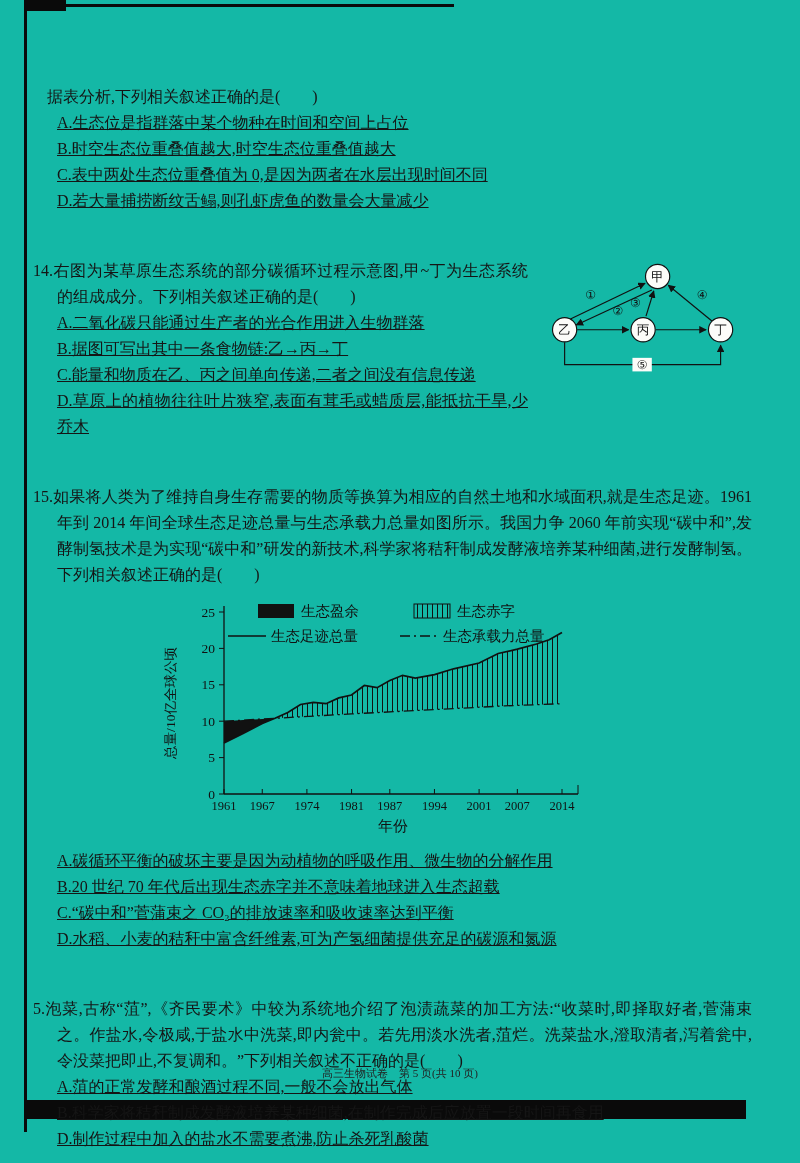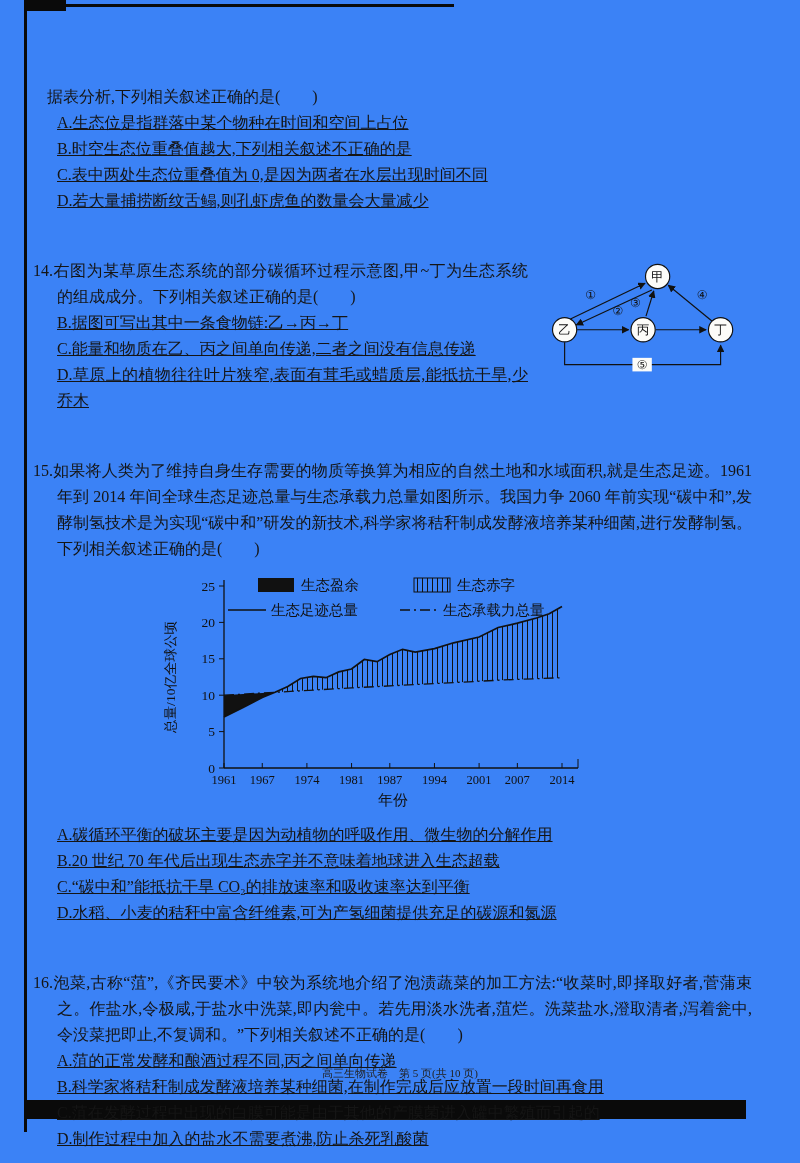--- a/index.html
+++ b/index.html
@@ -1,19 +1,19 @@
 <!DOCTYPE html>
 <html><head>
 <meta charset="utf-8">
 <style>
   * { margin:0; padding:0; box-sizing:border-box; }
   html,body { background:#e8e8e6; }
   body { width:800px; height:1163px; position:relative; overflow:hidden;
          font-family:"Liberation Serif","DejaVu Serif",serif; color:#151515; }
-  .page { position:absolute; inset:0; background:#3b82f6; }
+  .page { position:absolute; inset:0; background:#14b8a6; }
   .scan { position:absolute; background:#0a0a0a; }
   .content { position:absolute; top:84px; left:33px; width:719px;
              font-size:16px; line-height:26px; text-align:justify; }
   .q { margin-bottom:7px; }
   .stem { padding-left:24px; text-indent:-24px;margin-top:44px; }
   .opt  { padding-left:24px;text-decoration:underline; }
   .q13-prompt { padding-left:14px; }
   .diagram-wrap { float:right; width:212px; margin:2px 0 2px 12px; }
   .chart-wrap { margin:8px 0 4px 127px; width:440px; }
   .footer { position:absolute; top:1066px; left:0; width:800px; text-align:center;
@@ -28,21 +28,21 @@
   <div class="scan" style="left:24px;top:0;width:3px;height:1132px;"></div>
   <div class="scan" style="left:24px;top:0;width:42px;height:11px;"></div>
   <div class="scan" style="left:24px;top:4px;width:430px;height:3px;"></div>
   <div class="scan" style="left:24px;top:1100px;width:722px;height:19px;"></div>
 
   <div class="content">
 
     <div class="q">
       <div class="q13-prompt">据表分析,下列相关叙述正确的是(　　)</div>
       <div class="opt">A.生态位是指群落中某个物种在时间和空间上占位</div>
-      <div class="opt">B.时空生态位重叠值越大,下列相关叙述不正确的是</div>
+      <div class="opt">B.时空生态位重叠值越大,时空生态位重叠值越大</div>
       <div class="opt">C.表中两处生态位重叠值为 0,是因为两者在水层出现时间不同</div>
       <div class="opt">D.若大量捕捞断纹舌鳎,则孔虾虎鱼的数量会大量减少</div>
     </div>
 
     <div class="q">
       <div class="diagram-wrap">
         <svg viewBox="0 0 218 128" width="212" height="124">
           <defs>
             <marker id="arr" viewBox="0 0 10 10" refX="9" refY="5" markerWidth="6.5" markerHeight="6.5" orient="auto">
               <path d="M0 0 L10 5 L0 10 Z" fill="#111"></path>
@@ -73,20 +73,21 @@
           <g font-size="12.5" fill="#111" text-anchor="middle">
             <text x="52" y="40">①</text>
             <text x="80" y="57">②</text>
             <text x="98" y="49">③</text>
             <text x="167" y="40">④</text>
             <text x="105" y="112">⑤</text>
           </g>
         </svg>
       </div>
       <div class="stem">14.右图为某草原生态系统的部分碳循环过程示意图,甲~丁为生态系统的组成成分。下列相关叙述正确的是(　　)</div>
+      <div class="opt">A.二氧化碳只能通过生产者的光合作用进入生物群落</div>
       <div class="opt">B.据图可写出其中一条食物链:乙→丙→丁</div>
       <div class="opt">C.能量和物质在乙、丙之间单向传递,二者之间没有信息传递</div>
       <div class="opt">D.草原上的植物往往叶片狭窄,表面有茸毛或蜡质层,能抵抗干旱,少乔木</div>
     </div>
 
     <div class="q" style="clear:both;">
       <div class="stem">15.如果将人类为了维持自身生存需要的物质等换算为相应的自然土地和水域面积,就是生态足迹。1961 年到 2014 年间全球生态足迹总量与生态承载力总量如图所示。我国力争 2060 年前实现“碳中和”,发酵制氢技术是为实现“碳中和”研发的新技术,科学家将秸秆制成发酵液培养某种细菌,进行发酵制氢。下列相关叙述正确的是(　　)</div>
       <div class="chart-wrap">
         <svg id="eco-chart" viewBox="0 0 440 240" width="440" height="240">
             <defs>
@@ -138,29 +139,28 @@
             <rect x="254" y="8" width="36" height="14" fill="url(#hatch)" stroke="#111" stroke-width="1"></rect>
             <text x="297" y="20" text-anchor="start" font-size="14.5" fill="#111">生态赤字</text>
             <line x1="68" y1="40" x2="106" y2="40" stroke="#111" stroke-width="1.7"></line>
             <text x="111" y="45" text-anchor="start" font-size="14.5" fill="#111">生态足迹总量</text>
             <line x1="240" y1="40" x2="278" y2="40" stroke="#111" stroke-width="1.3" stroke-dasharray="10 4 2 4"></line>
             <text x="283" y="45" text-anchor="start" font-size="14.5" fill="#111">生态承载力总量</text>
           </svg>
       </div>
       <div class="opt">A.碳循环平衡的破坏主要是因为动植物的呼吸作用、微生物的分解作用</div>
       <div class="opt">B.20 世纪 70 年代后出现生态赤字并不意味着地球进入生态超载</div>
-      <div class="opt">C.“碳中和”能抵抗干旱 CO₂的排放速率和吸收速率达到平衡</div>
+      <div class="opt">C.“碳中和”菅蒲束之 CO₂的排放速率和吸收速率达到平衡</div>
       <div class="opt">D.水稻、小麦的秸秆中富含纤维素,可为产氢细菌提供充足的碳源和氮源</div>
     </div>
 
     <div class="q">
-      <div class="stem">16.泡菜,古称“菹”,《齐民要术》中较为系统地介绍了泡渍蔬菜的加工方法:“收菜时,即择取好者,菅蒲束之。作盐水,令极咸,于盐水中洗菜,即内瓮中。若先用淡水洗者,菹烂。洗菜盐水,澄取清者,泻着瓮中,令没菜把即止,不复调和。”下列相关叙述不正确的是(　　)</div>
-      <div class="opt">A.菹的正常发酵和酿酒过程不同,丙之间单向传递</div>
+      <div class="stem">5.泡菜,古称“菹”,《齐民要术》中较为系统地介绍了泡渍蔬菜的加工方法:“收菜时,即择取好者,菅蒲束之。作盐水,令极咸,于盐水中洗菜,即内瓮中。若先用淡水洗者,菹烂。洗菜盐水,澄取清者,泻着瓮中,令没菜把即止,不复调和。”下列相关叙述不正确的是(　　)</div>
+      <div class="opt">A.菹的正常发酵和酿酒过程不同,一般不会放出气体</div>
       <div class="opt">B.科学家将秸秆制成发酵液培养某种细菌,在制作完成后应放置一段时间再食用</div>
-      <div class="opt">C.菹在发酵过程中出现的白膜可能是由于其他的产膜菌进入罐中繁殖而引起的</div>
       <div class="opt">D.制作过程中加入的盐水不需要煮沸,防止杀死乳酸菌</div>
     </div>
 
   </div>
 
   <div class="footer">高三生物试卷　第 5 页(共 10 页)</div>
 
 </div>
 
 </body></html>

